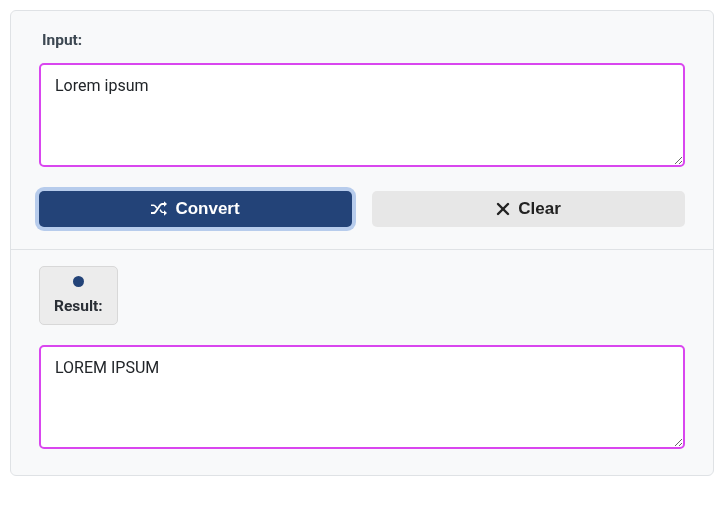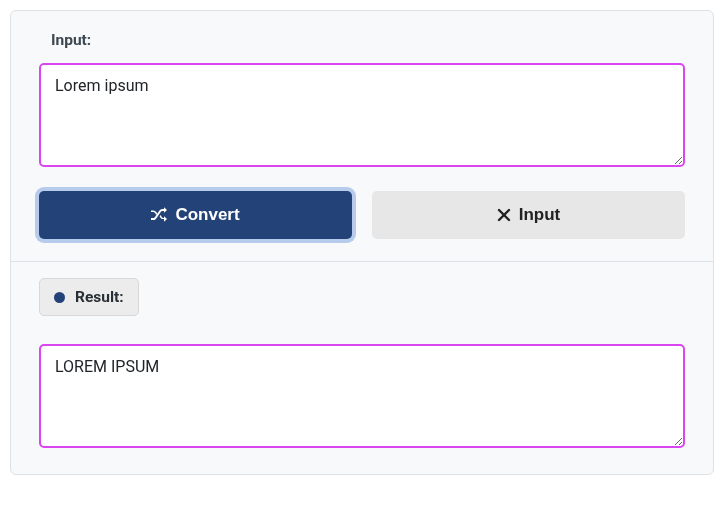--- a/index.html
+++ b/index.html
@@ -18,21 +18,21 @@
     padding: 16px 28px 22px 28px;
   }
   .divider-top {
     border-bottom: 1px solid #dfe2e5;
   }
   .label {
     font-weight: 700;
     color: #3d4852;
     font-size: 15.5px;
     display: block;
-    margin: 4px 0 14px 12px;
+    margin: 4px 0 14px 3px;
   }
   .textarea {
     width: 100%;
     min-height: 104px;
     border: 2px solid #d946ef;
     border-radius: 5px;
     background: #fff;
     padding: 10px 14px;
     font-size: 16px;
     color: #212529;
@@ -40,21 +40,21 @@
     resize: vertical;
     line-height: 1.4;
   }
   .btn-row {
     display: flex;
     gap: 20px;
     margin-top: 20px;
   }
   .btn {
     flex: 1;
-    height: 48px;
+    height: 36px;
     border: none;
     border-radius: 5px;
     font-size: 17px;
     font-weight: 700;
     display: flex;
     align-items: center;
     justify-content: center;
     gap: 8px;
     cursor: pointer;
   }
@@ -71,21 +71,22 @@
     display: inline-flex;
     align-items: center;
     background: #ececec;
     border: 1px solid #d8d8d8;
     border-radius: 5px;
     padding: 9px 14px;
     font-weight: 700;
     color: #2a2f36;
     font-size: 15.5px;
     gap: 10px;
-    margin-bottom: 28px;
+    margin-bottom: 20px;
+    flex-direction: column;
   }
   .dot {
     width: 11px;
     height: 11px;
     border-radius: 50%;
     background: #234378;
     display: inline-block;
   }
   .icon { display: inline-flex; }
   .icon svg { display: block; }
@@ -108,21 +109,21 @@
         </span>
         <span>Convert</span>
       </button>
       <button class="btn btn-secondary">
         <span class="icon">
           <svg width="14" height="14" viewBox="0 0 14 14" fill="none" stroke="currentColor" stroke-width="2.4" stroke-linecap="round">
             <line x1="2" y1="2" x2="12" y2="12"></line>
             <line x1="12" y1="2" x2="2" y2="12"></line>
           </svg>
         </span>
-        <span>Input</span>
+        <span>Clear</span>
       </button>
     </div>
   </div>
 
   <div class="section">
     <div class="result-badge">
       <span class="dot"></span>
       <span>Result:</span>
     </div>
     <textarea class="textarea" style="">LOREM IPSUM</textarea>

